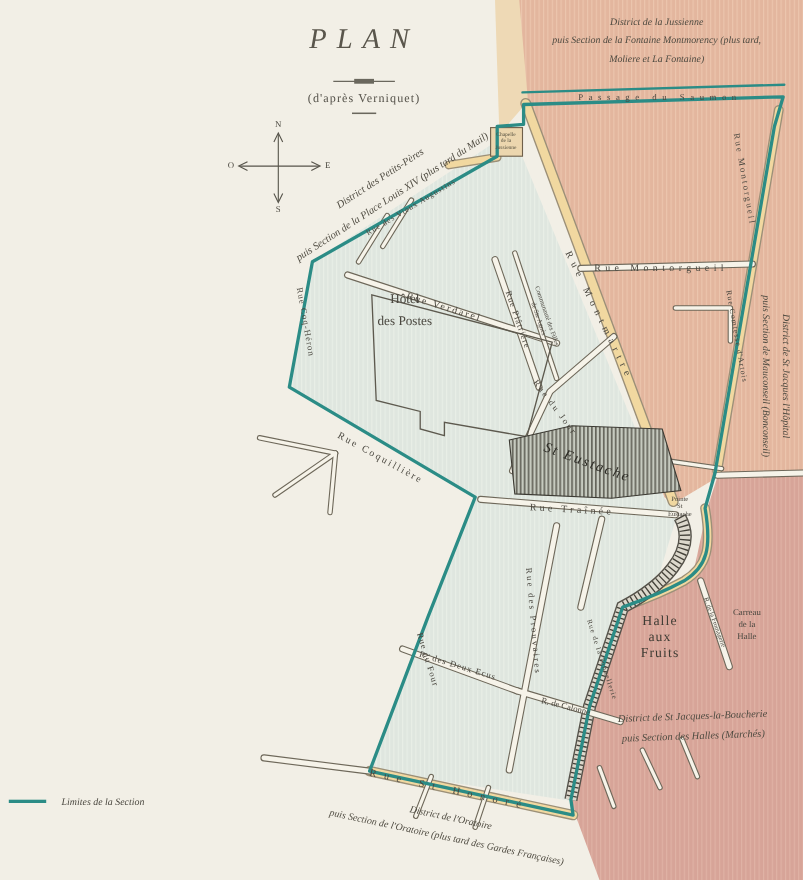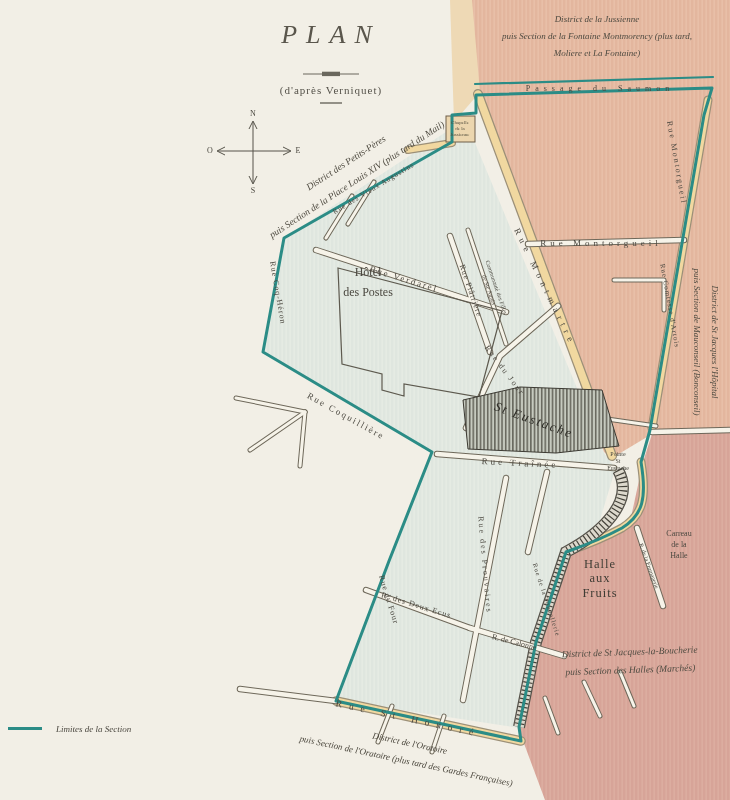--- a/index.html
+++ b/index.html
@@ -186,21 +186,21 @@
 
   <div class="lbl" style="left:368px;top:282px;font-size:12px;line-height:1.7;">Hôtel
 des Postes</div>
   <div class="lbl it" style="left:534px;top:420px;font-size:13px;color:#2f2e28;transform:translate(-50%,-50%) rotate(20deg);letter-spacing:2px;">St Eustache</div>
   <div class="lbl" style="left:460px;top:129px;font-size:5px;line-height:1.15;color:#55503f;">Chapelle
 de la
 Jussienne</div>
   <div class="lbl" style="left:600px;top:579px;font-size:12.5px;line-height:1.15;letter-spacing:1px;color:#3f3c34;">Halle
 aux
 Fruits</div>
-  <div class="lbl" style="left:679px;top:545px;font-size:8px;line-height:1.35;">Carreau
+  <div class="lbl" style="left:679px;top:568px;font-size:8px;line-height:1.35;">Carreau
 de la
 Halle</div>
   <div class="lbl" style="left:618px;top:462px;font-size:6px;line-height:1.2;">Pointe
 St
 Eustache</div>
   <div class="lbl" style="left:492px;top:289px;font-size:6px;line-height:1.3;transform:translate(-50%,-50%) rotate(71deg);">Communauté des Filles
 de Ste Agnès</div>
 
   <div class="lbl" style="left:600px;top:89px;font-size:8px;letter-spacing:5px;white-space:nowrap;">Passage du Saumon</div>
   <div class="lbl" style="left:676px;top:163px;font-size:8px;letter-spacing:2px;white-space:nowrap;transform:translate(-50%,-50%) rotate(80deg);">Rue Montorgueil</div>

